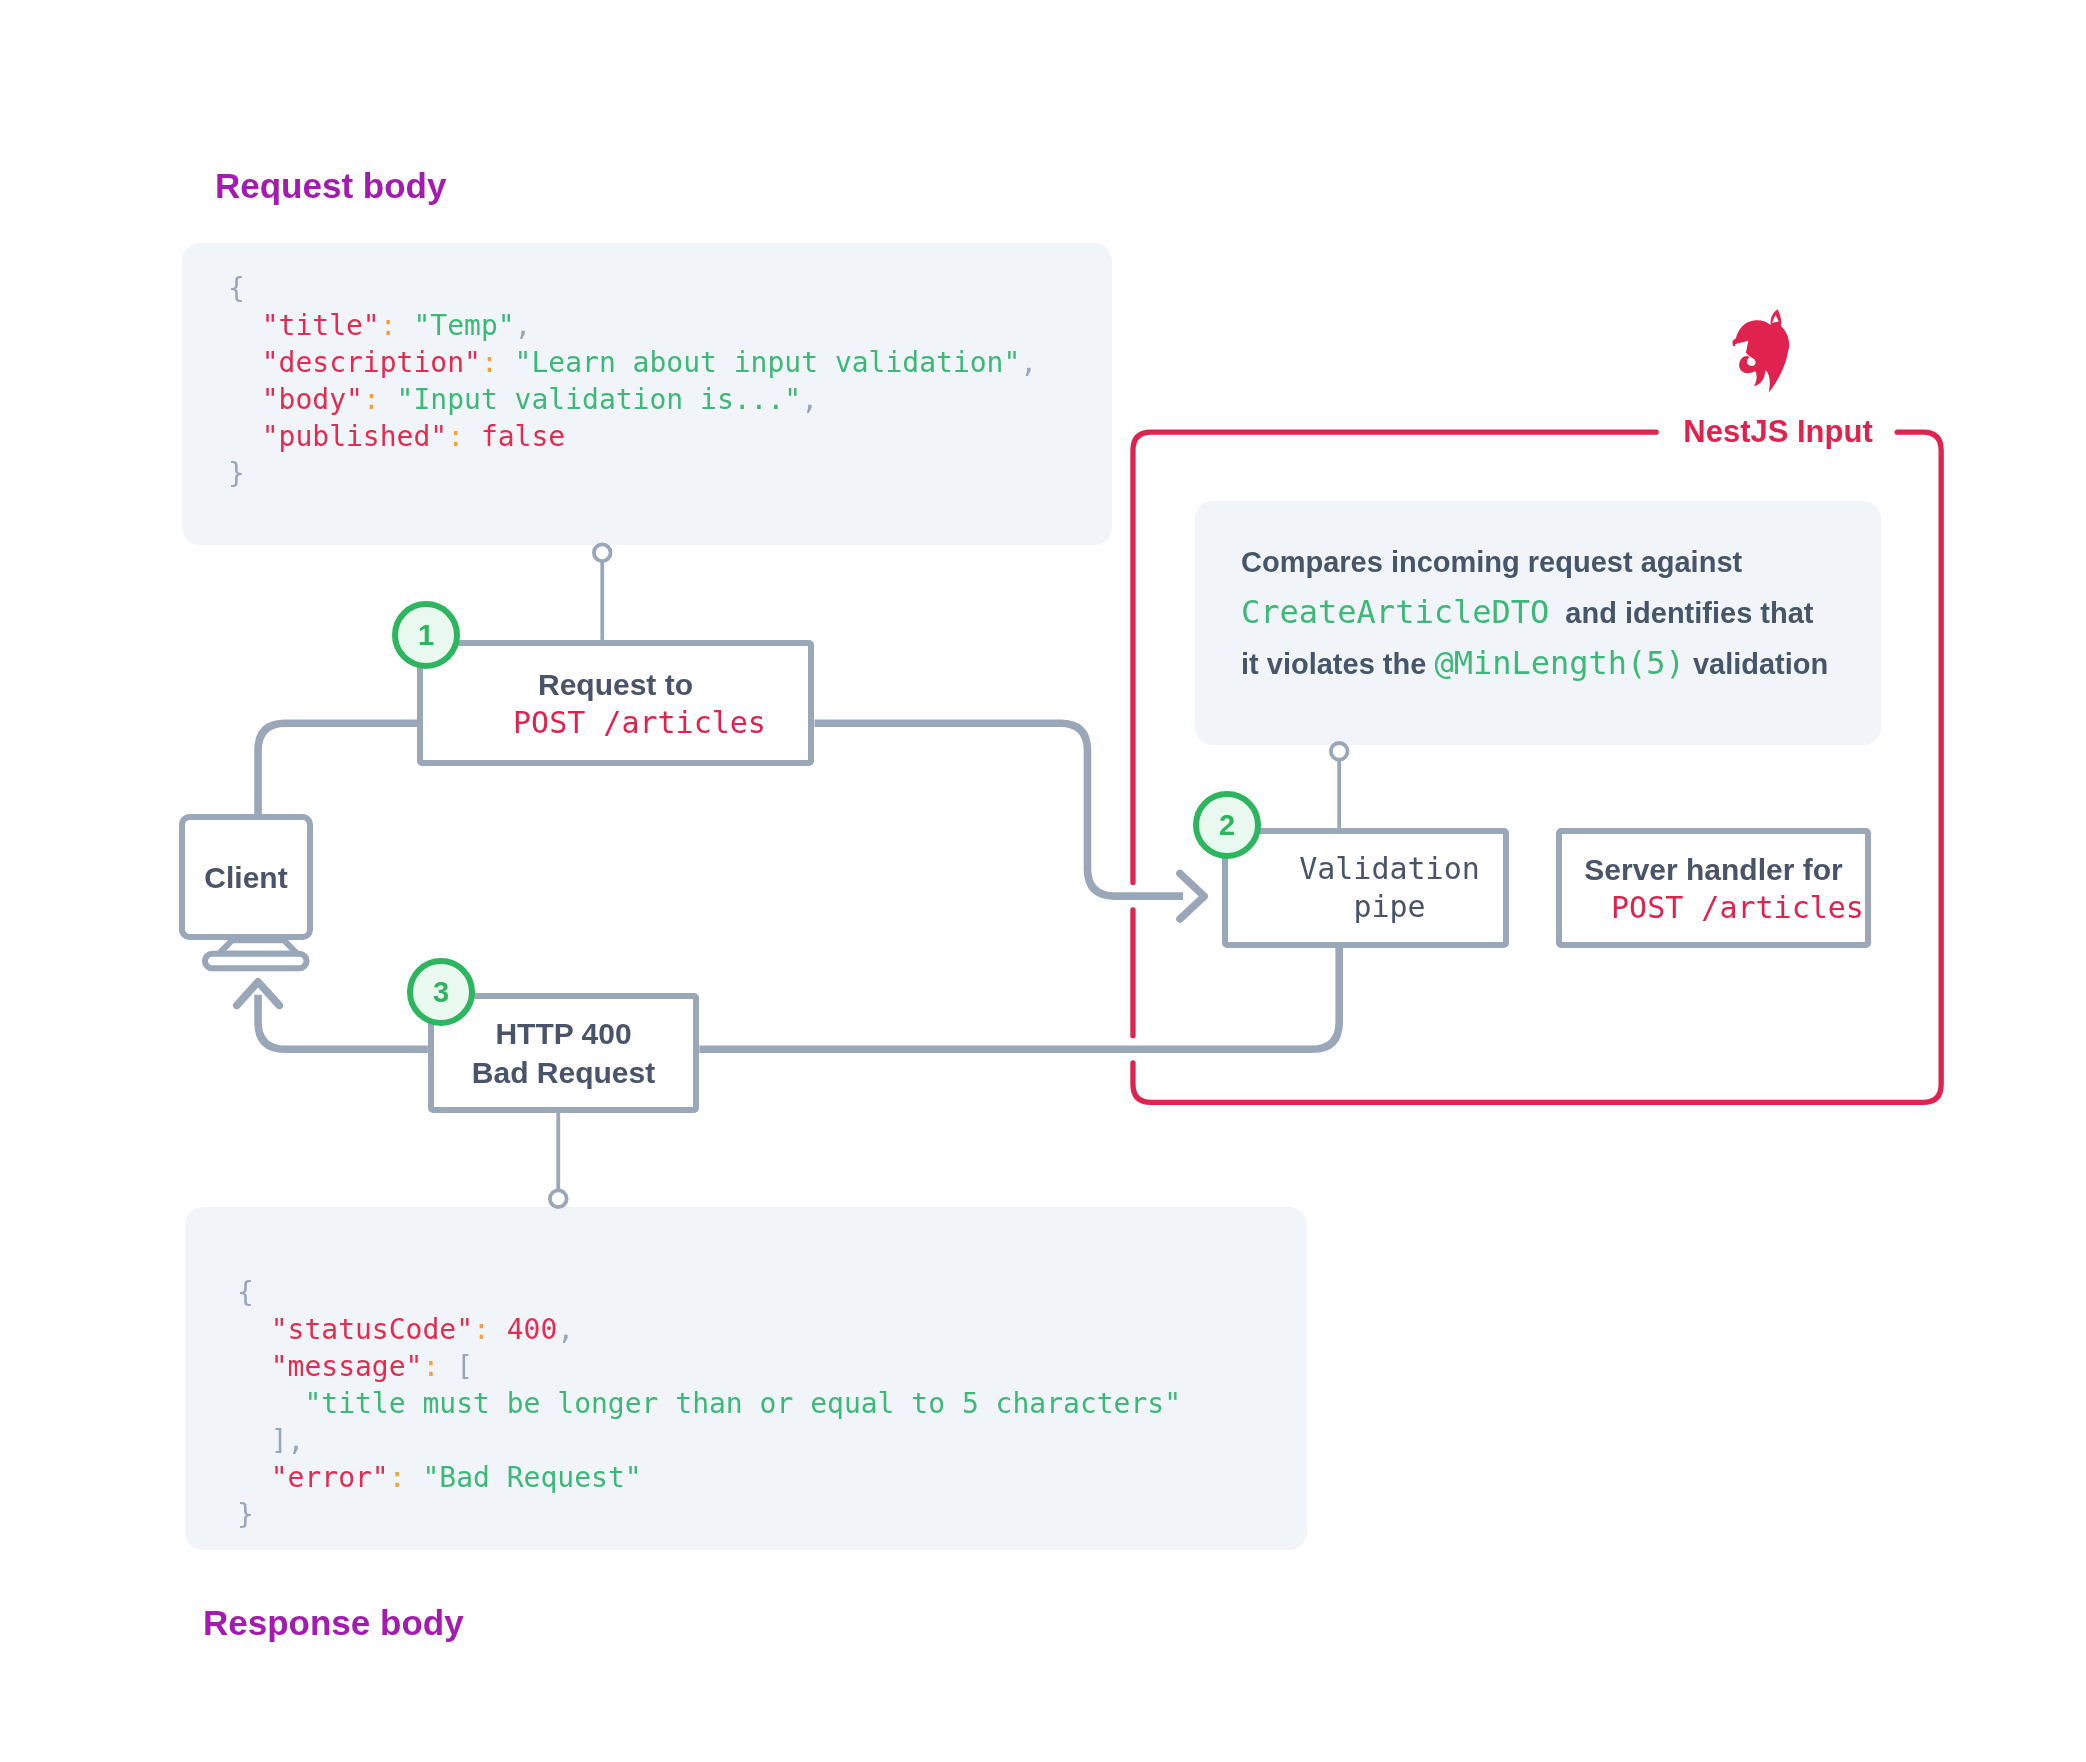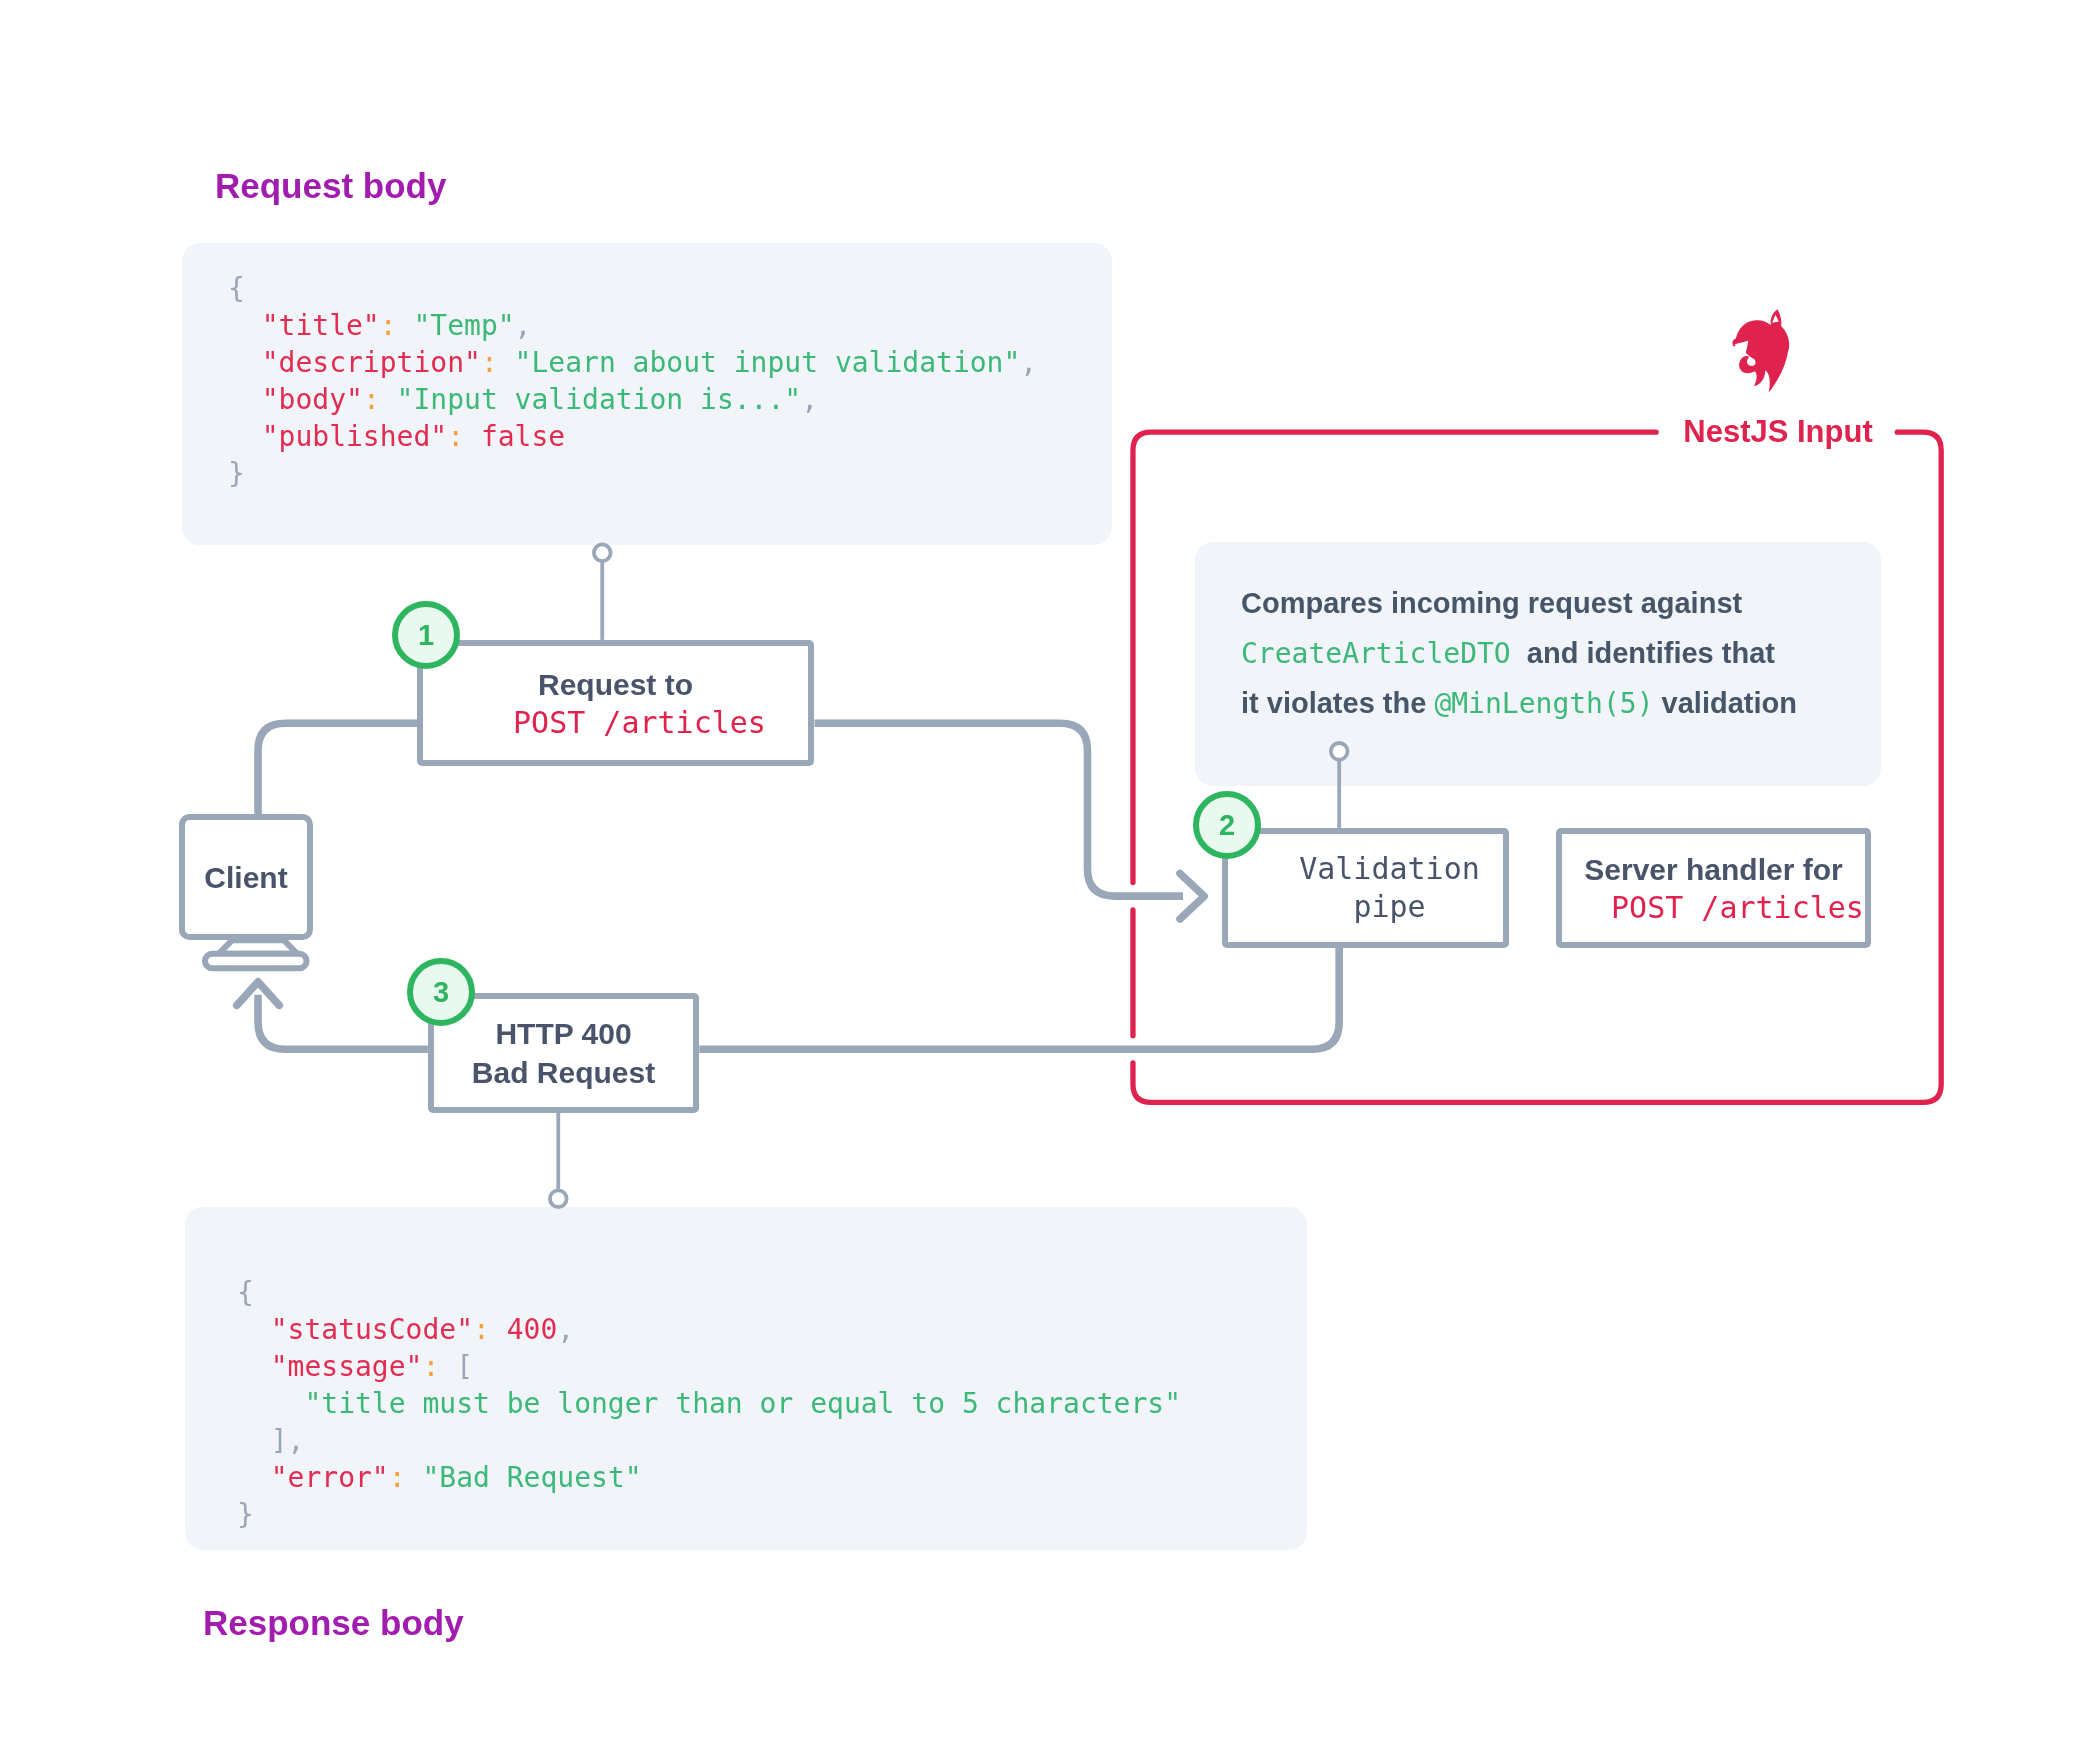--- a/index.html
+++ b/index.html
@@ -40,21 +40,21 @@
   .tk-n{color:#e22c51;}
   
   .note-lines{position:absolute;}
   .note-lines .cl{line-height:44px;white-space:pre;}
   .note-lines .tk-t{
     font-family:"Liberation Sans", sans-serif;
     font-weight:600;font-size:29px;color:#475569;
   }
   .note-lines .tk-c{
     font-family:"DejaVu Sans Mono", monospace;
-    font-weight:500;font-size:28px;color:#3cb878;
+    font-weight:500;font-size:32px;color:#3cb878;
   }
   
   .node{
     position:absolute;
     background:#ffffff;
     border:6px solid #9aa7b9;
     border-radius:5px;
     box-sizing:border-box;
     display:flex;flex-direction:column;
     align-items:center;justify-content:center;
@@ -112,21 +112,21 @@
         <div class="cl"><span class="tk-p">{</span></div>
         <div class="cl"><span class="tk-p">  </span><span class="tk-k">"statusCode"</span><span class="tk-o">:</span><span class="tk-p"> </span><span class="tk-n">400</span><span class="tk-p">,</span></div>
         <div class="cl"><span class="tk-p">  </span><span class="tk-k">"message"</span><span class="tk-o">:</span><span class="tk-p"> </span><span class="tk-p">[</span></div>
         <div class="cl"><span class="tk-p">    </span><span class="tk-s">"title must be longer than or equal to 5 characters"</span></div>
         <div class="cl"><span class="tk-p">  ],</span></div>
         <div class="cl"><span class="tk-p">  </span><span class="tk-k">"error"</span><span class="tk-o">:</span><span class="tk-p"> </span><span class="tk-s">"Bad Request"</span></div>
         <div class="cl"><span class="tk-p">}</span></div>
       </div>
   </div>
 
-  <div class="panel" style="left:1195px;top:501px;width:686px;height:244px;margin-top:41px;">
+  <div class="panel" style="left:1195px;top:501px;width:686px;height:244px;">
     <div class="note-lines" style="left:46px;top:39px;">
         <div class="cl"><span class="tk-t">Compares incoming request against</span></div>
         <div class="cl"><span class="tk-c">CreateArticleDTO</span><span class="tk-t">  and identifies that</span></div>
         <div class="cl"><span class="tk-t">it violates the </span><span class="tk-c">@MinLength(5)</span><span class="tk-t"> validation</span></div>
       </div>
   </div>
 
   <div class="node" style="left:417px;top:640px;width:397px;height:126px;">
     <div class="t1">Request to</div>
     <div class="t2 red">POST /articles</div>

